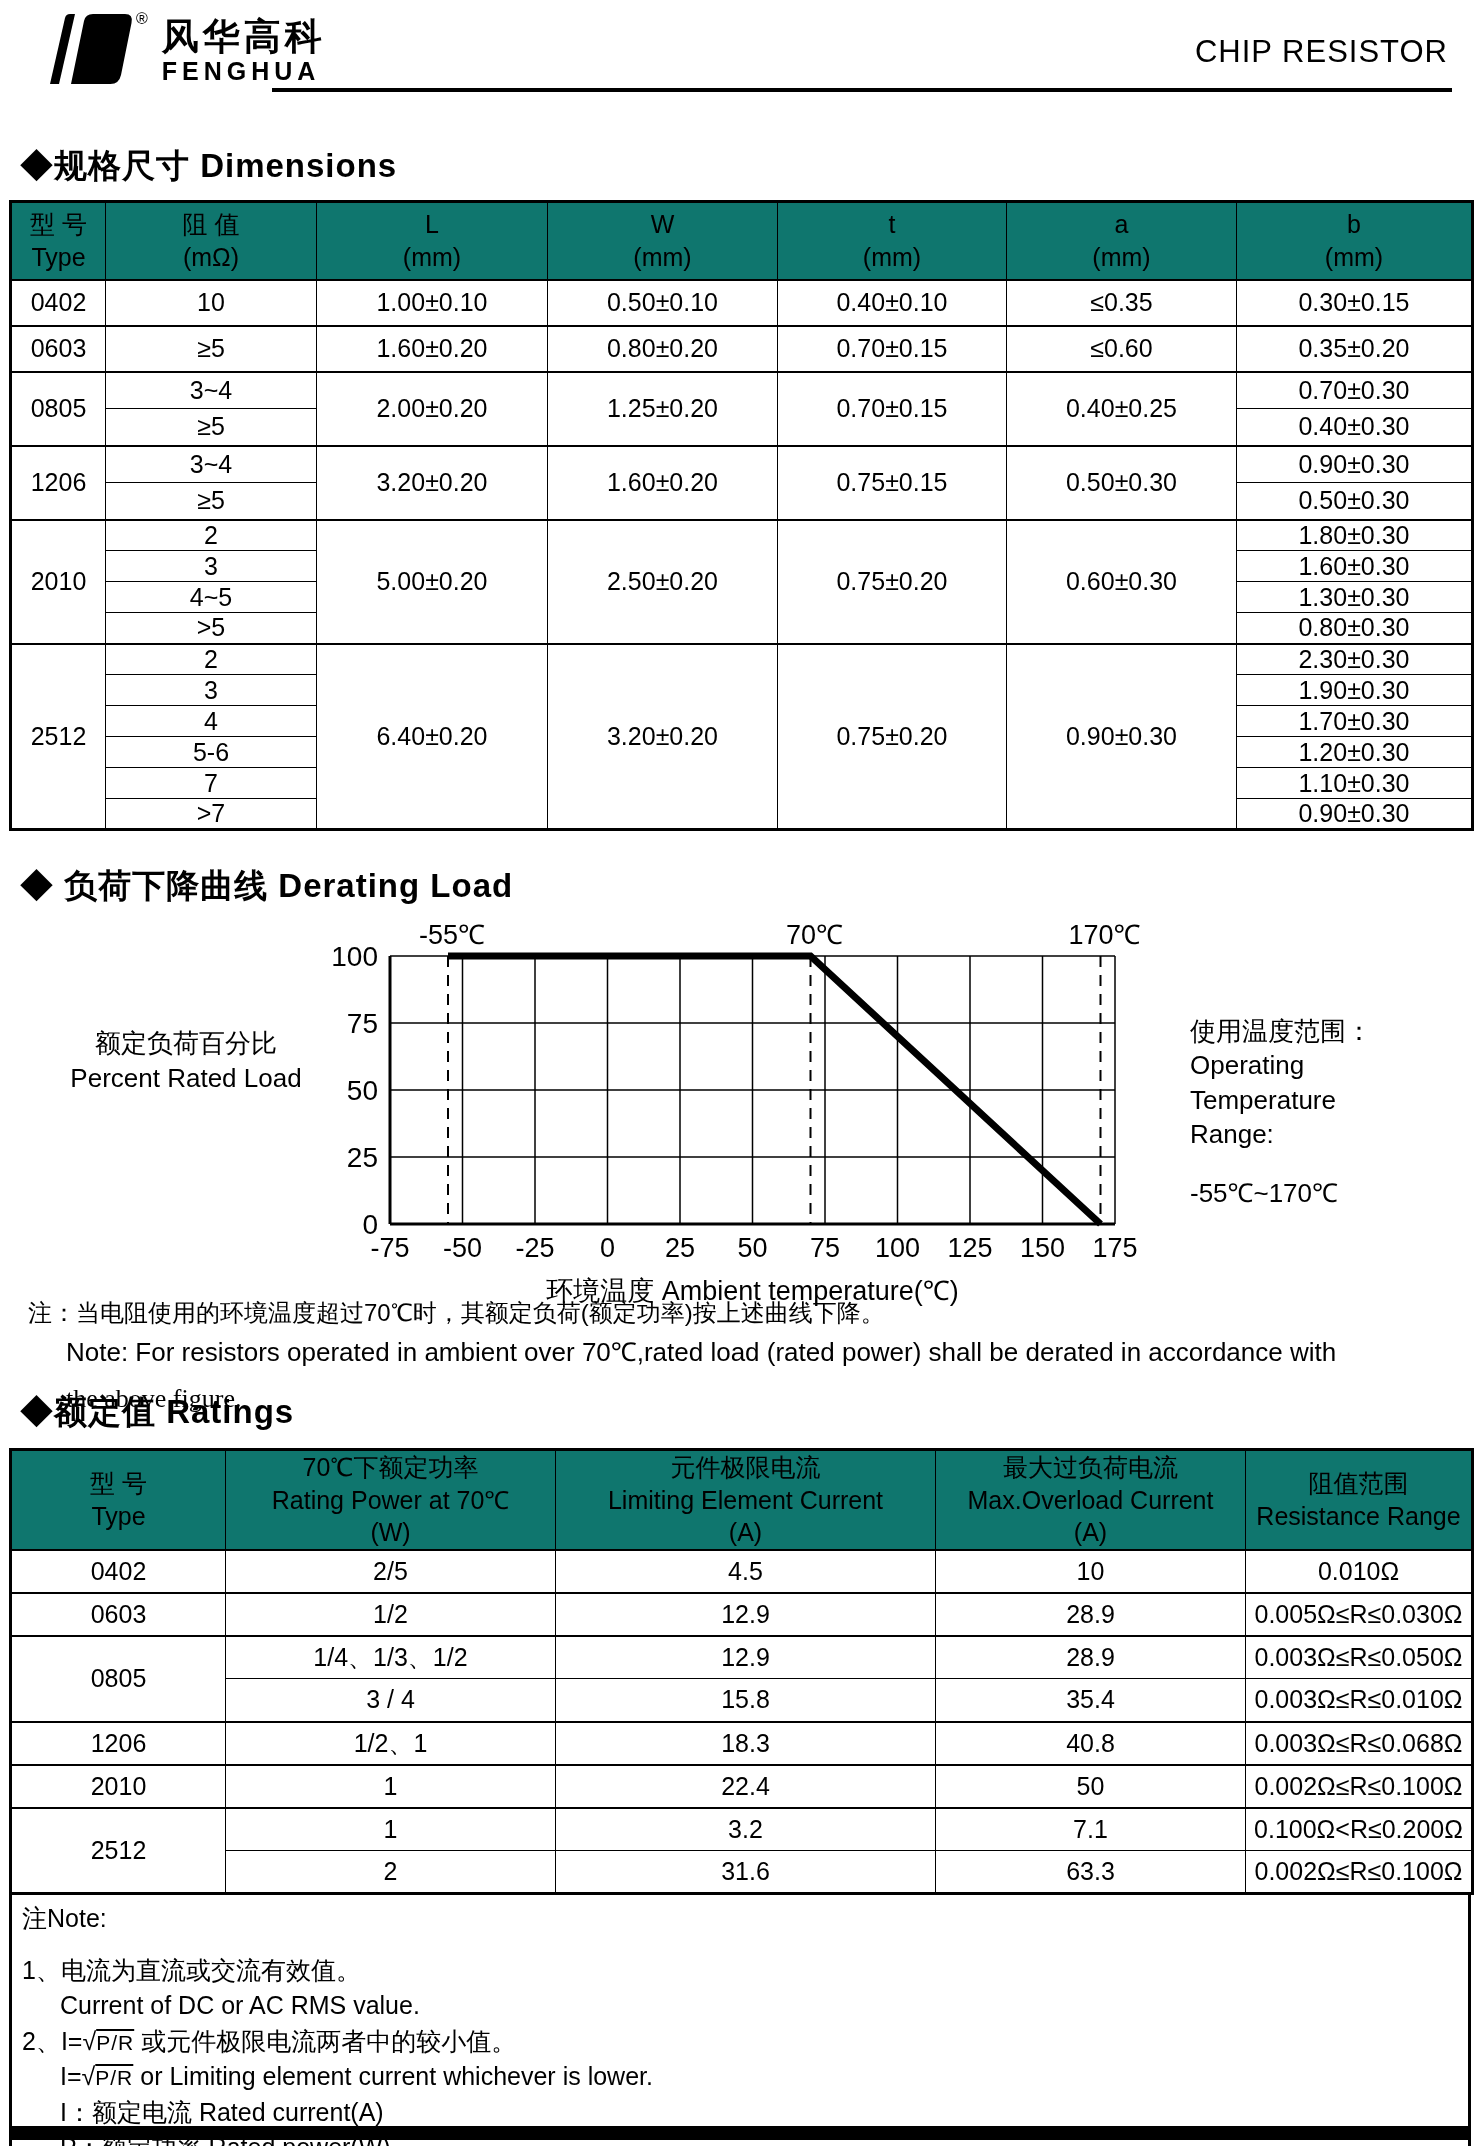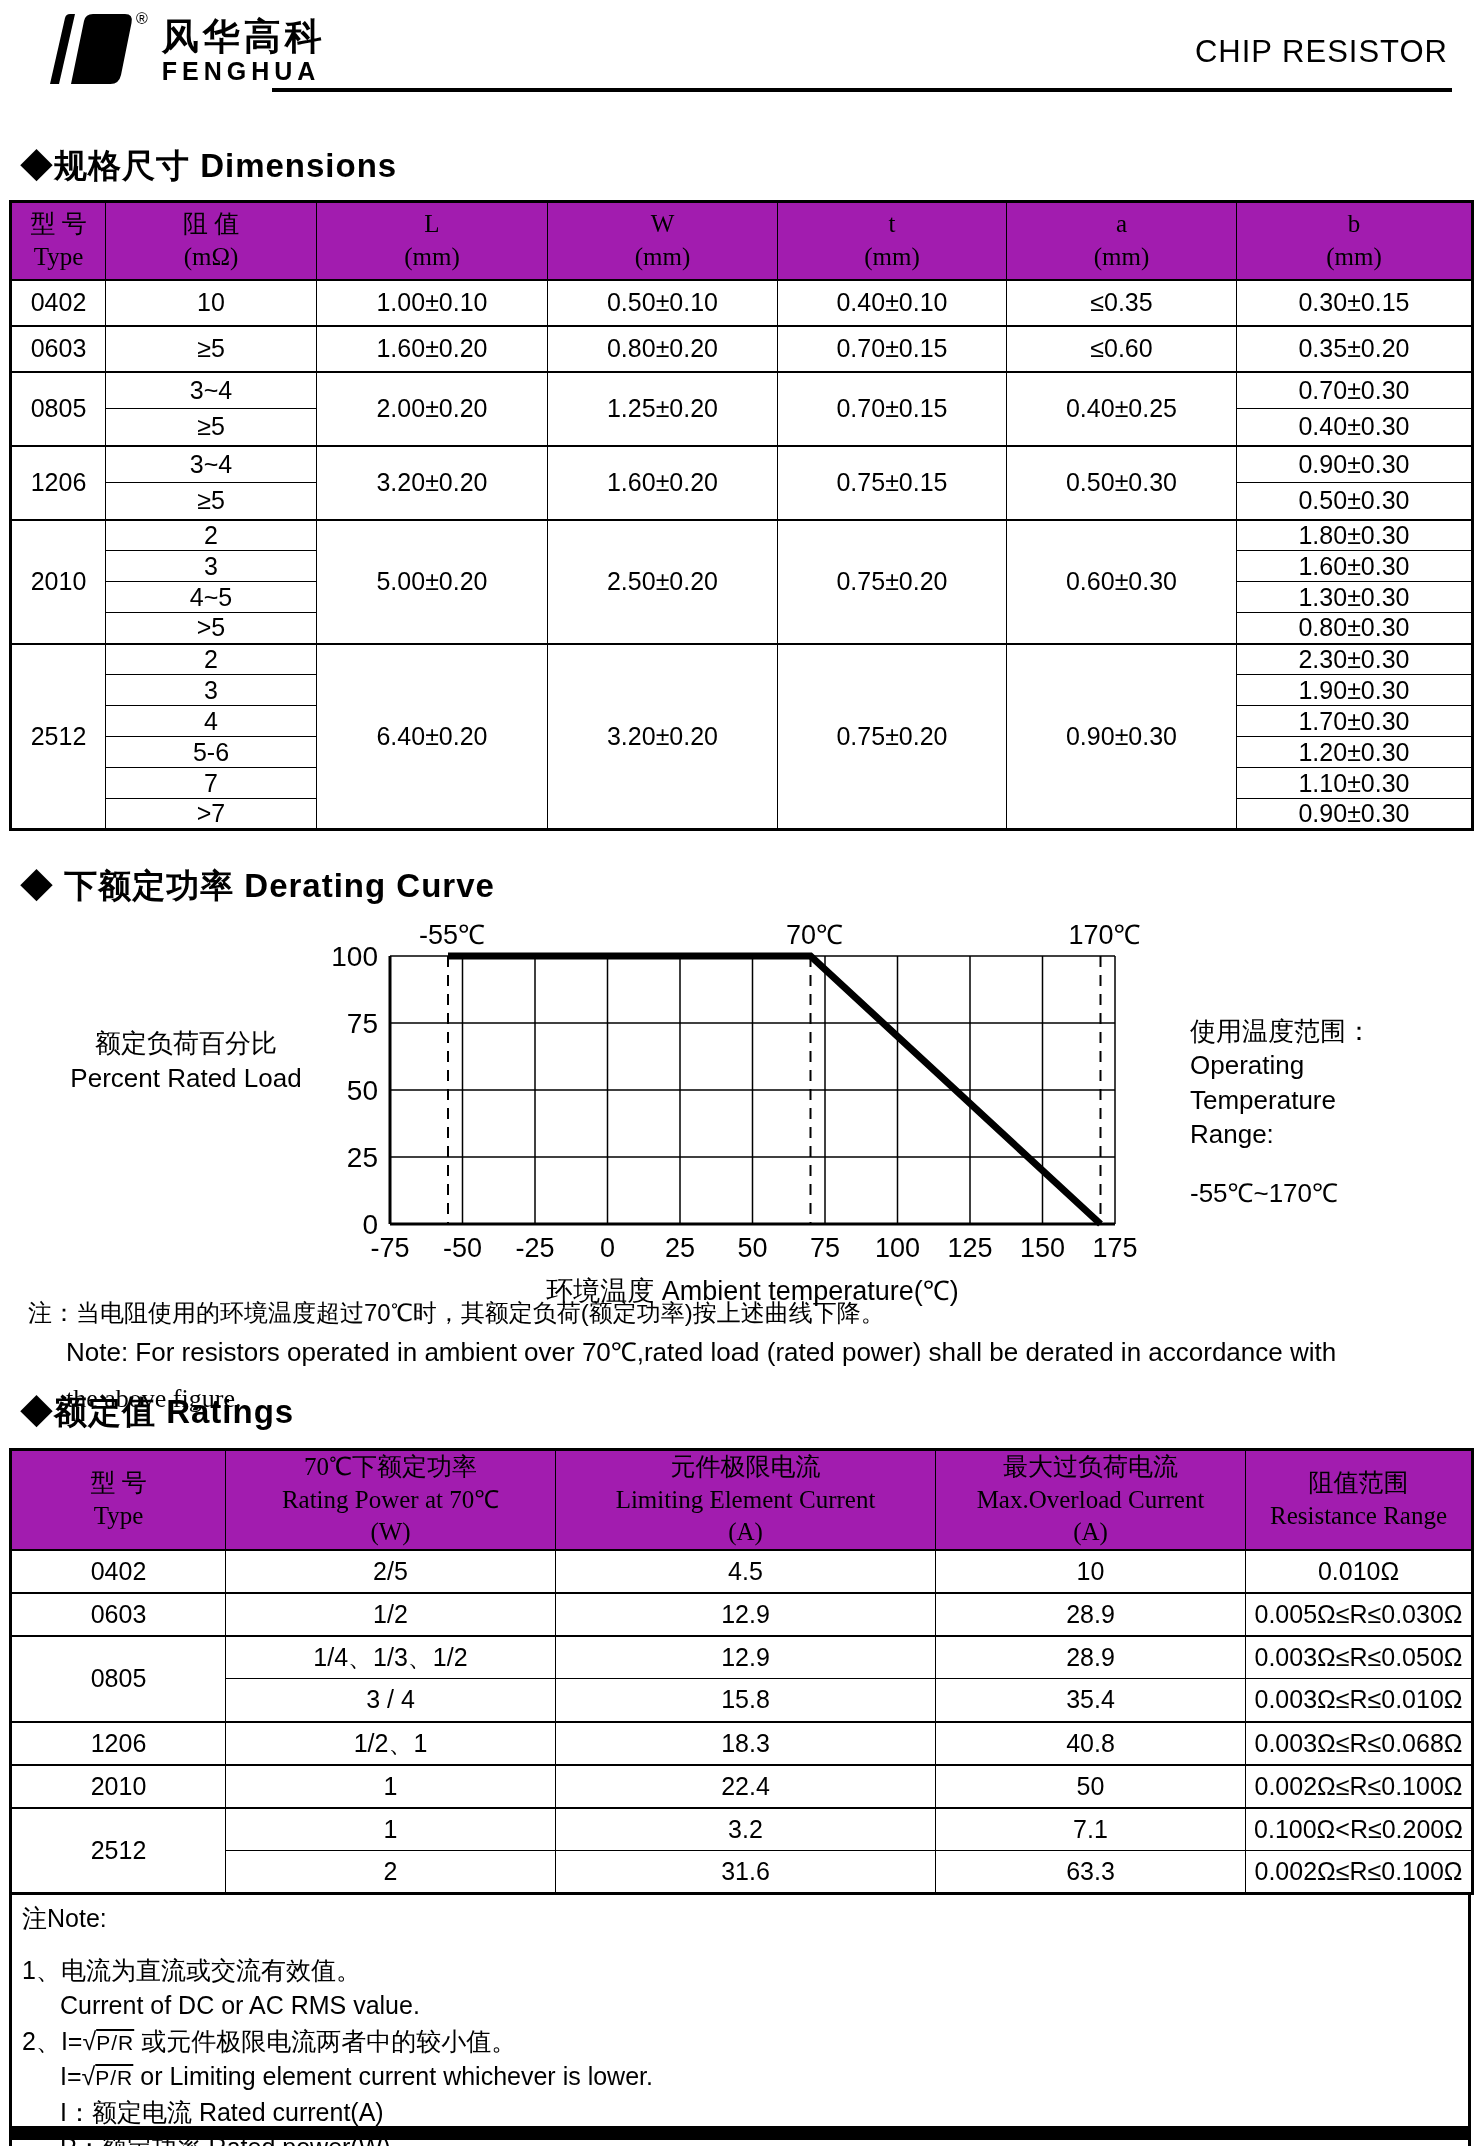--- a/index.html
+++ b/index.html
@@ -21,21 +21,21 @@
   
   .section-heading { position:absolute; left:20px; font-size:33px; font-weight:bold; letter-spacing:1px; }
   #dim-heading      { top:144px; }
   #derating-heading { top:864px; }
   #ratings-heading  { top:1390px; }
 
   
   table.data-table { border-collapse:collapse; table-layout:fixed; text-align:center; }
   table.data-table td, table.data-table th { border:1.5px solid #000; padding:0 4px; }
   table.data-table { border:3px solid #000; }
-  table.data-table thead th { background:#a21caf; font-weight:normal; font-size:25px; line-height:1.3;font-family:Liberation Serif, serif; }
+  table.data-table thead th { background:#0f766e; font-weight:normal; font-size:25px; line-height:1.3; }
   table.data-table td { font-size:25px; }
   tr.group-start td { border-top:2.5px solid #000; }
 
   #dim-table { position:absolute; left:9px; top:200px; width:1462px; }
   #dim-table thead tr { height:78px; }
 
   #ratings-block { position:absolute; left:9px; top:1448px; width:1462px; }
   #ratings-table { width:1462px; }
   #ratings-table thead tr { height:96px; }
 
@@ -215,21 +215,21 @@
           <td>7</td>
           <td>1.10±0.30</td>
         </tr>
         <tr style="height: 31px;">
           <td>&gt;7</td>
           <td>0.90±0.30</td>
         </tr>
       </tbody>
   </table>
 
-  <div class="section-heading" id="derating-heading">◆ 下额定功率  Derating Curve</div>
+  <div class="section-heading" id="derating-heading">◆ 负荷下降曲线  Derating Load</div>
   <div id="chart-section">
     <div id="chart-ylabel">
       <div>额定负荷百分比</div>
       <div>Percent Rated Load</div>
     </div>
     <div id="chart-svg-holder">
       <svg id="chart-svg" width="860" height="390" viewBox="0 0 860 390">
           <line x1="70" y1="40" x2="70" y2="308" stroke="#000" stroke-width="1.5"></line>
           <text x="70" y="341" text-anchor="middle" font-size="27">-75</text>
           <line x1="142.5" y1="40" x2="142.5" y2="308" stroke="#000" stroke-width="1.5"></line>

